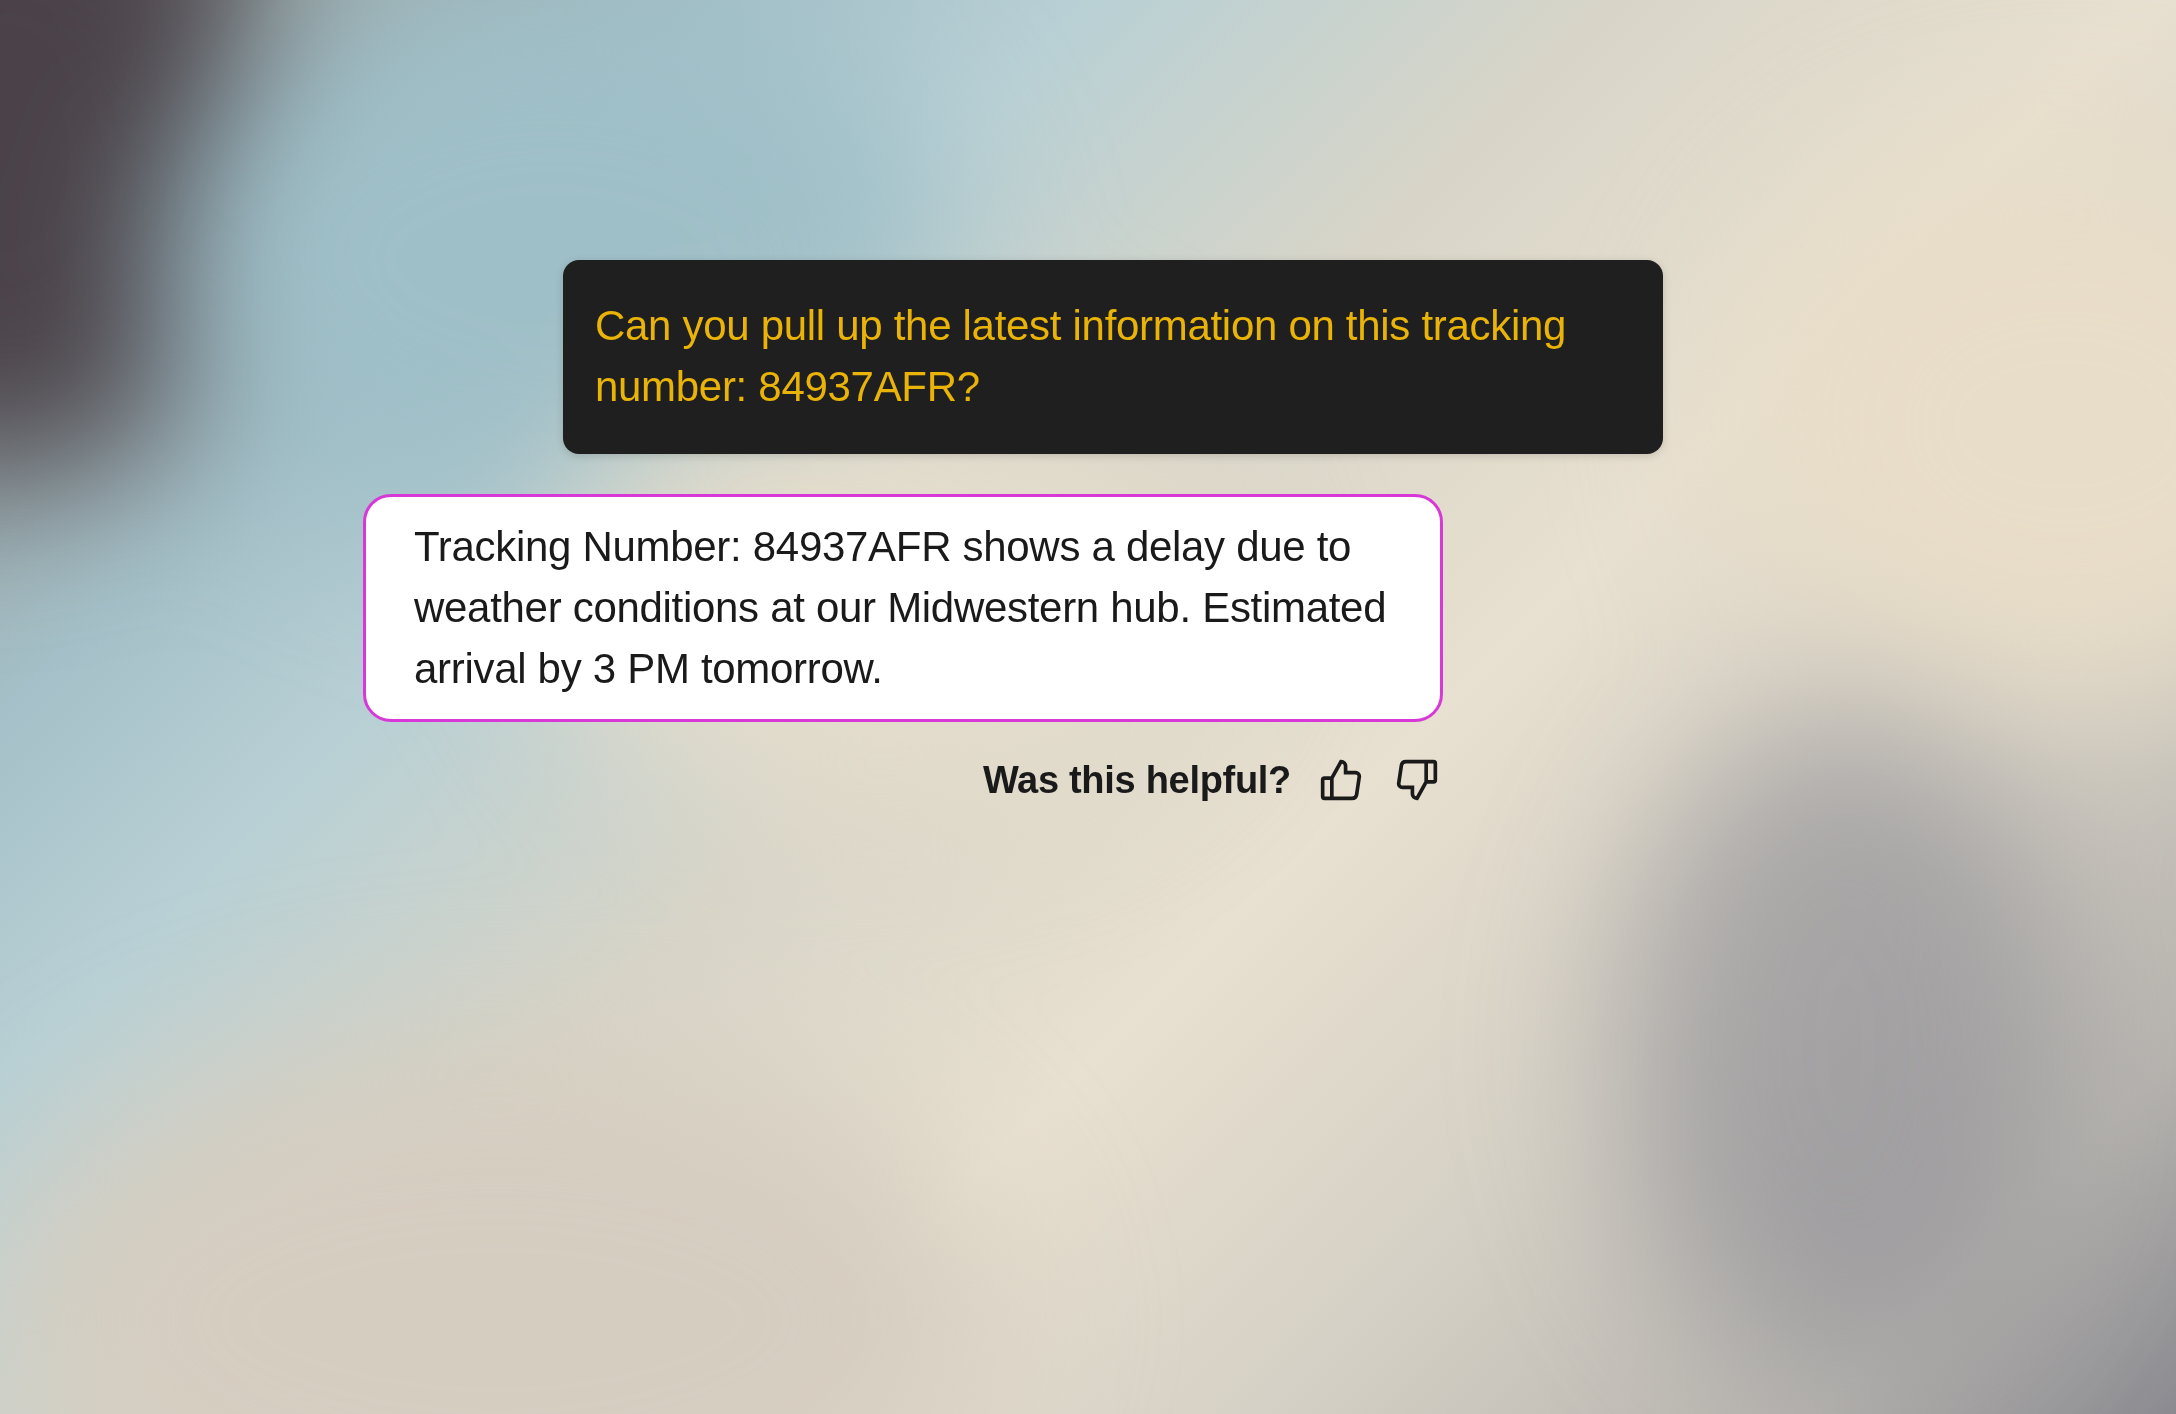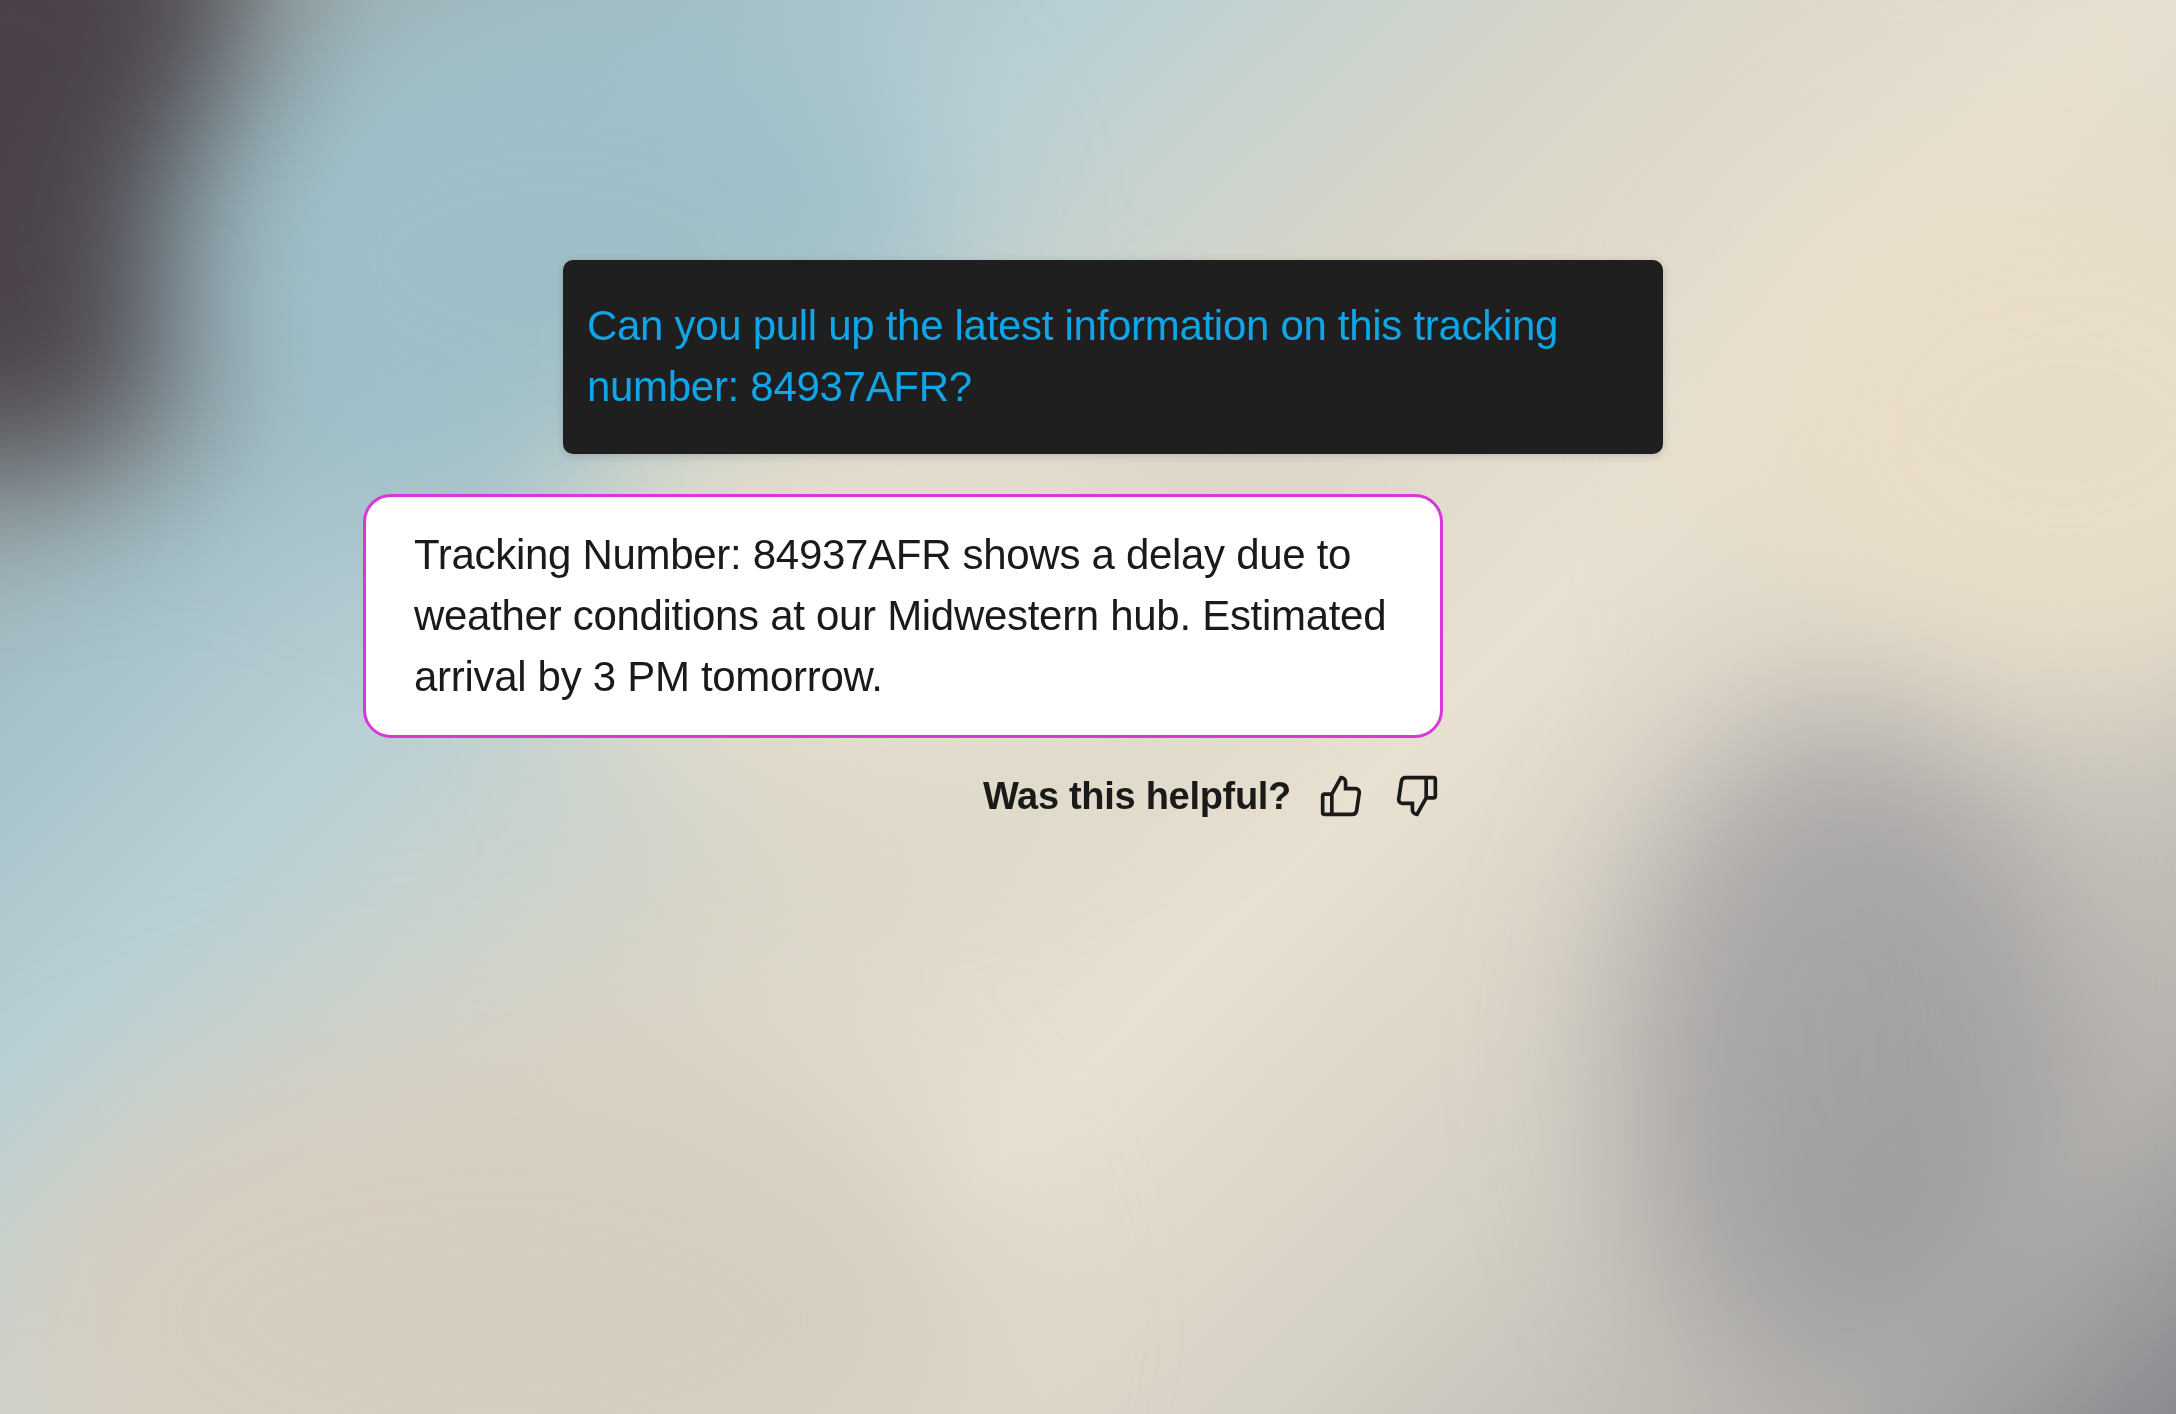--- a/index.html
+++ b/index.html
@@ -52,35 +52,35 @@
       left: 50%;
       transform: translateX(-50%);
       width: 1150px;
       display: flex;
       flex-direction: column;
     }
     
     .user-message {
       align-self: flex-end;
       background: #1f1f1f;
-      color: #0ea5e9;
-      padding: 36px 24px;
-      border-radius: 10px;
+      color: #eab308;
+      padding: 36px 32px;
+      border-radius: 16px;
       font-size: 42px;
       line-height: 1.45;
       max-width: 1100px;
       letter-spacing: -0.3px;
       box-shadow: 0 2px 8px rgba(0,0,0,0.15);
     }
     
     .assistant-message {
       align-self: flex-start;
       background: #ffffff;
       color: #1a1a1a;
-      padding: 28px 48px;
+      padding: 20px 48px;
       border-radius: 28px;
       border: 3px solid #d838d8;
       font-size: 42px;
       line-height: 1.45;
       max-width: 1080px;
       margin-top: 40px;
       margin-left: -150px;
       letter-spacing: -0.3px;
     }
     

